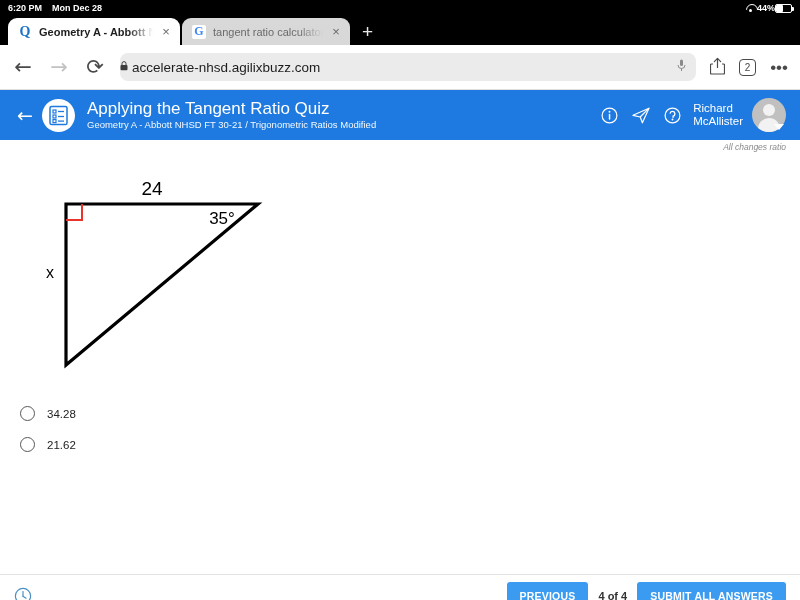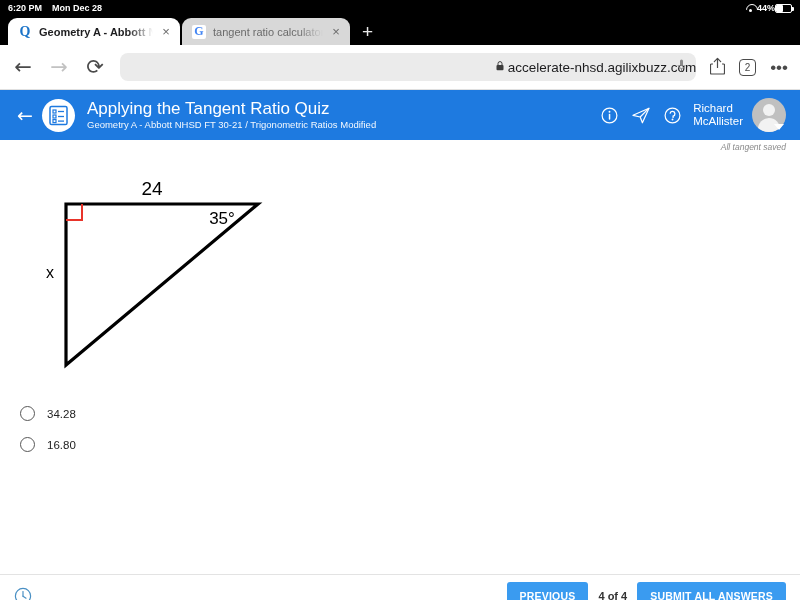--- a/index.html
+++ b/index.html
@@ -110,21 +110,21 @@
     color: #4a4a4a; cursor: pointer;
     width: 22px; text-align: center;
     font-family: "DejaVu Sans", sans-serif;
   }
   .nav-btn.disabled { color: #c2c2c2; }
   .urlbar {
     flex: 1 1 auto;
     height: 28px;
     background: #ebebeb;
     border-radius: 8px;
-    display: flex; align-items: center; justify-content: flex-end;
+    display: flex; align-items: center; justify-content: flex-start;
     position: relative;
     cursor: text;
   }
   .urlbar .lock { font-size: 10px; color: #3c3c3c; margin-right: 4px; }
   .urlbar .url { font-size: 13.5px; color: #1d1d1f; }
   .urlbar .mic {
     position: absolute; right: 10px; top: 50%;
     transform: translateY(-50%);
     font-size: 12px; color: #8a8a8a; cursor: pointer;
   }
@@ -342,21 +342,21 @@
     <div>Richard</div>
     <div>McAllister</div>
   </div>
   <div class="avatar-wrap">
     <div class="avatar"></div>
     <span class="avatar-caret"></span>
   </div>
 </div>
 
 <div class="savedrow">
-  <span class="savedtext">All tangent saved</span>
+  <span class="savedtext">All changes ratio</span>
 </div>
 
 <div class="contentwrap">
   <div class="content">
 
 
     <div class="figure">
       <svg width="300" height="215" viewBox="0 0 300 215" aria-hidden="true">
 
         <polygon points="66,31 258,31 66,192" fill="none" stroke="#000000" stroke-width="3.2" stroke-linejoin="miter"></polygon>
@@ -369,21 +369,21 @@
       </svg>
     </div>
 
     <div class="options">
       <div class="option">
         <span class="radio"></span>
         <span class="opt-label">34.28</span>
       </div>
       <div class="option">
         <span class="radio"></span>
-        <span class="opt-label">16.80</span>
+        <span class="opt-label">21.62</span>
       </div>
     </div>
   </div>
 
   <div class="footer">
     <span class="clock-ic">
       <svg width="18" height="18" viewBox="0 0 18 18" aria-hidden="true">
         <circle cx="9" cy="9" r="7.6" fill="none" stroke="#4a90c4" stroke-width="1.2"></circle>
         <line x1="9" y1="4.6" x2="9" y2="9.2" stroke="#4a90c4" stroke-width="1.2" stroke-linecap="round"></line>
         <line x1="9" y1="9.2" x2="12" y2="11.2" stroke="#4a90c4" stroke-width="1.2" stroke-linecap="round"></line>

